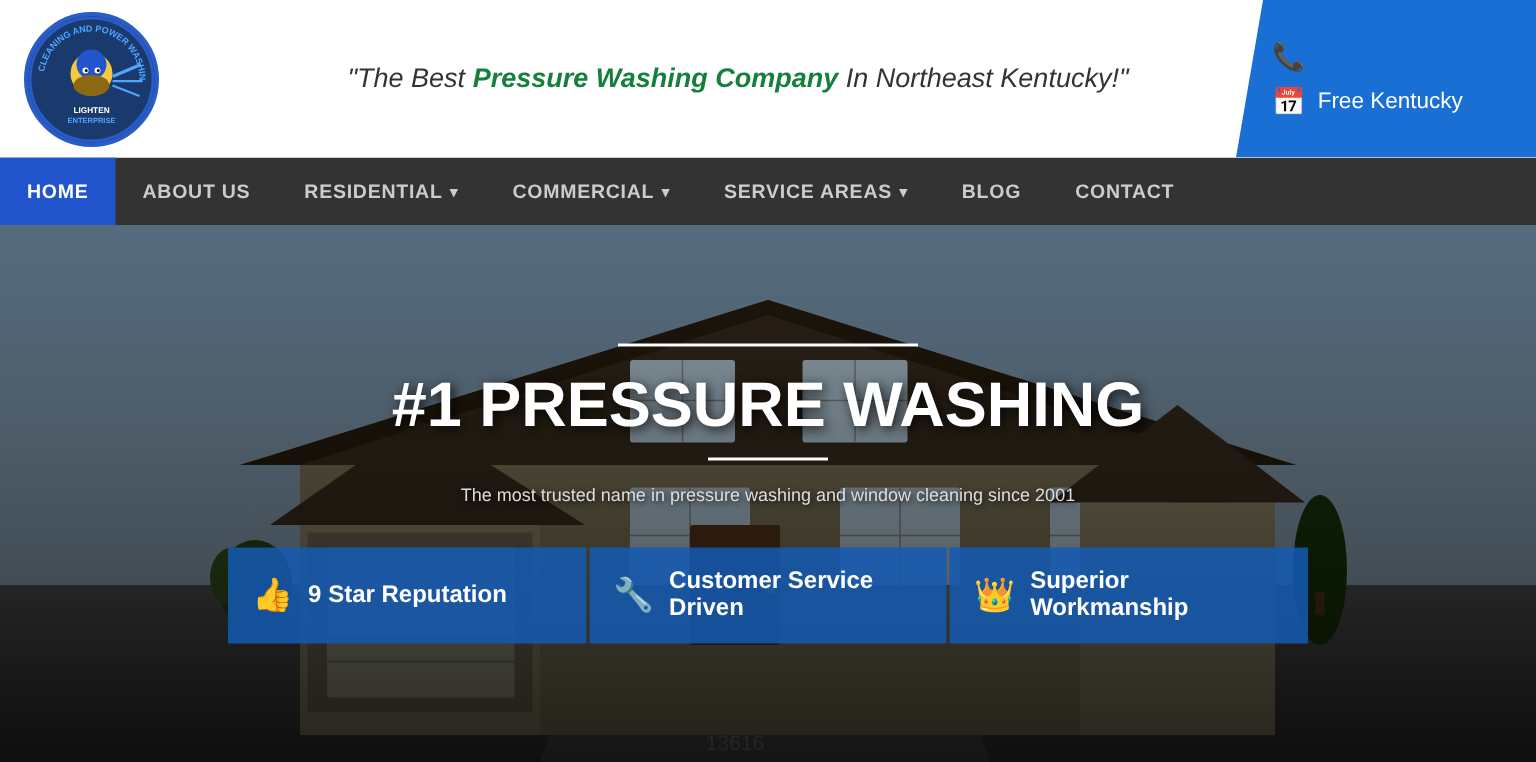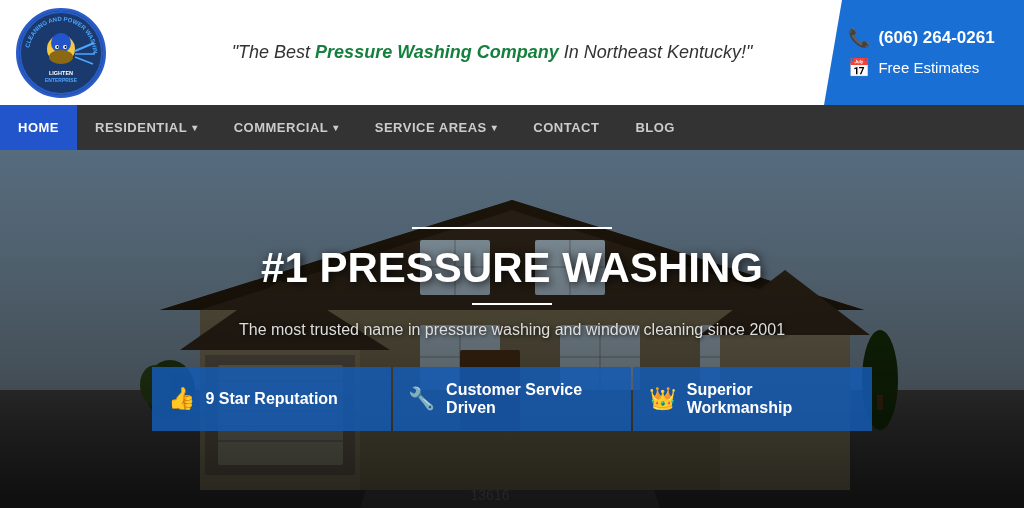--- a/index.html
+++ b/index.html
@@ -151,21 +151,21 @@
       margin-bottom: 12px;
     }
     .hero-divider2 {
       width: 80px;
       height: 2px;
       background: #fff;
       margin: 0 auto 16px;
     }
     .hero-subtitle {
       color: #ddd;
-      font-size: 16px;
+      font-size: 12px;
       text-align: center;
       text-shadow: 1px 1px 4px rgba(0,0,0,0.8);
       margin-bottom: 28px;
     }
     .hero-badges {
       display: flex;
       gap: 2px;
       width: 100%;
       max-width: 720px;
     }
@@ -218,36 +218,36 @@
     </div>
   </div>
 
   <div class="tagline-area">
     <span>"The Best </span><span class="highlight">Pressure Washing Company</span><span> In Northeast Kentucky!"</span>
   </div>
 
   <div class="contact-area">
     <div class="contact-phone">
       <span class="phone-icon">📞</span>
-      <span>(606) 264-0261</span>
     </div>
     <div class="contact-estimates">
       <span class="calendar-icon">📅</span>
-      <span>Free Estimates</span>
+      <span>Free Kentucky</span>
     </div>
   </div>
 </header>
 
 <nav class="navbar">
   <div class="nav-item active">HOME</div>
+  <div class="nav-item">ABOUT US</div>
   <div class="nav-item">RESIDENTIAL <span class="caret">▾</span></div>
   <div class="nav-item">COMMERCIAL <span class="caret">▾</span></div>
   <div class="nav-item">SERVICE AREAS <span class="caret">▾</span></div>
+  <div class="nav-item">BLOG</div>
   <div class="nav-item">CONTACT</div>
-  <div class="nav-item">BLOG</div>
 </nav>
 
 <section class="hero">
 
   <svg class="hero-svg" viewBox="0 0 1024 358" preserveAspectRatio="xMidYMid slice">
 
     <defs>
       <linearGradient id="skyGrad" x1="0" y1="0" x2="0" y2="1">
         <stop offset="0%" stop-color="#7a9ab5"></stop>
         <stop offset="100%" stop-color="#aec4d4"></stop>

